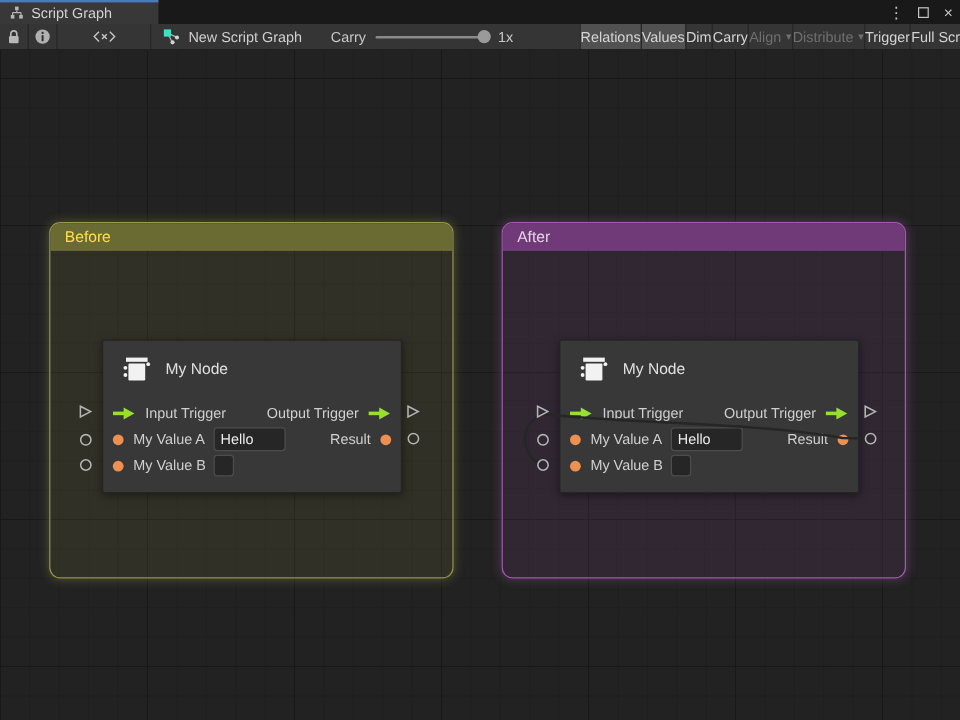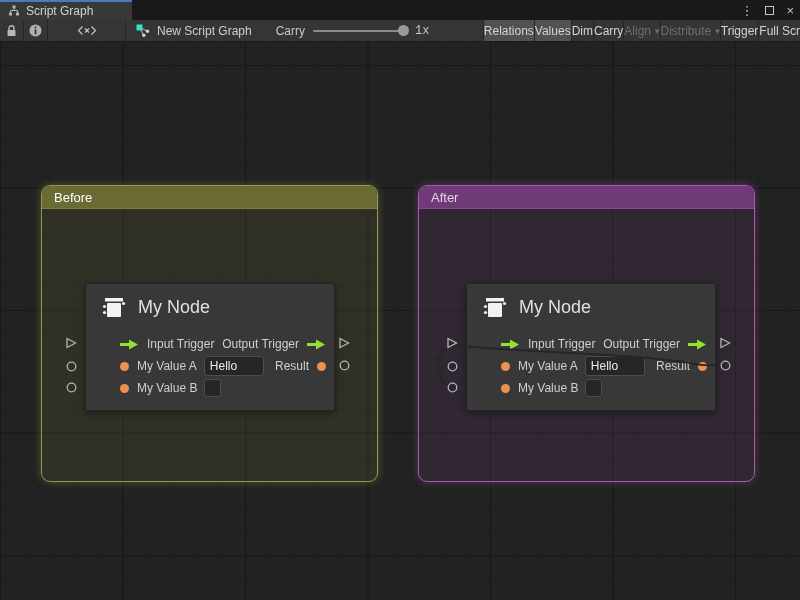--- a/index.html
+++ b/index.html
@@ -40,33 +40,33 @@
       linear-gradient(90deg,#1e1e1e 1px, transparent 1px);
     background-size:122.5px 122.5px,122.5px 122.5px,24.5px 24.5px,24.5px 24.5px;
     background-position:0 23px,0 0,0 23px,0 0; }
 
   
   .group { position:absolute; width:337px; height:297px; border-radius:9px; border:1px solid; z-index:10; }
   .group-header { height:23px; border-radius:8px 8px 0 0; display:flex; align-items:center; padding:0 12px;
                   font-size:13px; }
   .group.before { left:41px; top:143px; border-color:#97974f; background:rgba(150,150,70,0.13);
                   box-shadow:0 0 9px rgba(180,180,90,0.35); }
-  .group.before .group-header { background:#6a6a33; color:#ffffff; border-bottom:1px solid #7d7d40; }
+  .group.before .group-header { background:#6a6a33; color:#fde047; border-bottom:1px solid #7d7d40; }
   .group.after { left:418px; top:143px; border-color:#a35bb0; background:rgba(160,80,170,0.12);
                  box-shadow:0 0 9px rgba(190,100,200,0.35); }
   .group.after .group-header { background:#703a78; color:#e2d6e4; border-bottom:1px solid#84468d; }
 
   
   .node { position:absolute; width:250px; height:128px; background:#383838; border:1px solid #242424;
           border-radius:2px; box-shadow:0 2px 7px rgba(0,0,0,0.4); z-index:20; }
   .node.before { left:85px; top:241px; }
   .node.after  { left:466px; top:241px; }
   .node-header { height:47px; display:flex; align-items:center; gap:11px; padding:0 14px; }
-  .node-title { color:#e0e0e0; font-size:18px;text-align:right; }
-  .node-rows { padding:2px 0 0 0;margin-left:26px; }
+  .node-title { color:#e0e0e0; font-size:13px;text-align:right; }
+  .node-rows { padding:2px 0 0 0; }
   .port-row { height:22px; display:flex; align-items:center; padding:0 8px; }
   .port-label { color:#cfcfcf; margin:0 0 0 8px; }
   .right-side { margin-left:auto; display:flex; align-items:center; }
   .right-side .port-label { margin:0 8px 0 0; }
   .dot { width:9px; height:9px; border-radius:50%; background:#ee9150; flex:none; }
   .value-input { background:#262626; border:1px solid #4d4d4d; border-radius:3px; color:#ececec;
                  font-family:inherit; font-size:12px; height:20px; padding:0 5px; margin-left:7px; }
   .value-input.text { width:60px; }
   .value-input.small { width:17px; height:18px; }
 
@@ -132,21 +132,21 @@
         <circle cx="7.8" cy="11.3" r="1.7" fill="#cfd4d4"></circle>
       </svg>
     </span>
     <span>New Script Graph</span>
   </div>
   <div class="tb-seg tb-zoom">
     <span style="color:#c7c7c7;">Carry</span>
     <span class="zoom-track">
       <span class="zoom-thumb"></span>
     </span>
-    <span style="color:#c7c7c7;font-family:Liberation Mono, monospace;">1x</span>
+    <span style="color:#c7c7c7;">1x</span>
   </div>
 
   <div class="tb-right">
     <div class="tb-btn active">
       <span>Relations</span>
     </div>
     <div class="tb-btn active">
       <span>Values</span>
     </div>
     <div class="tb-btn">

